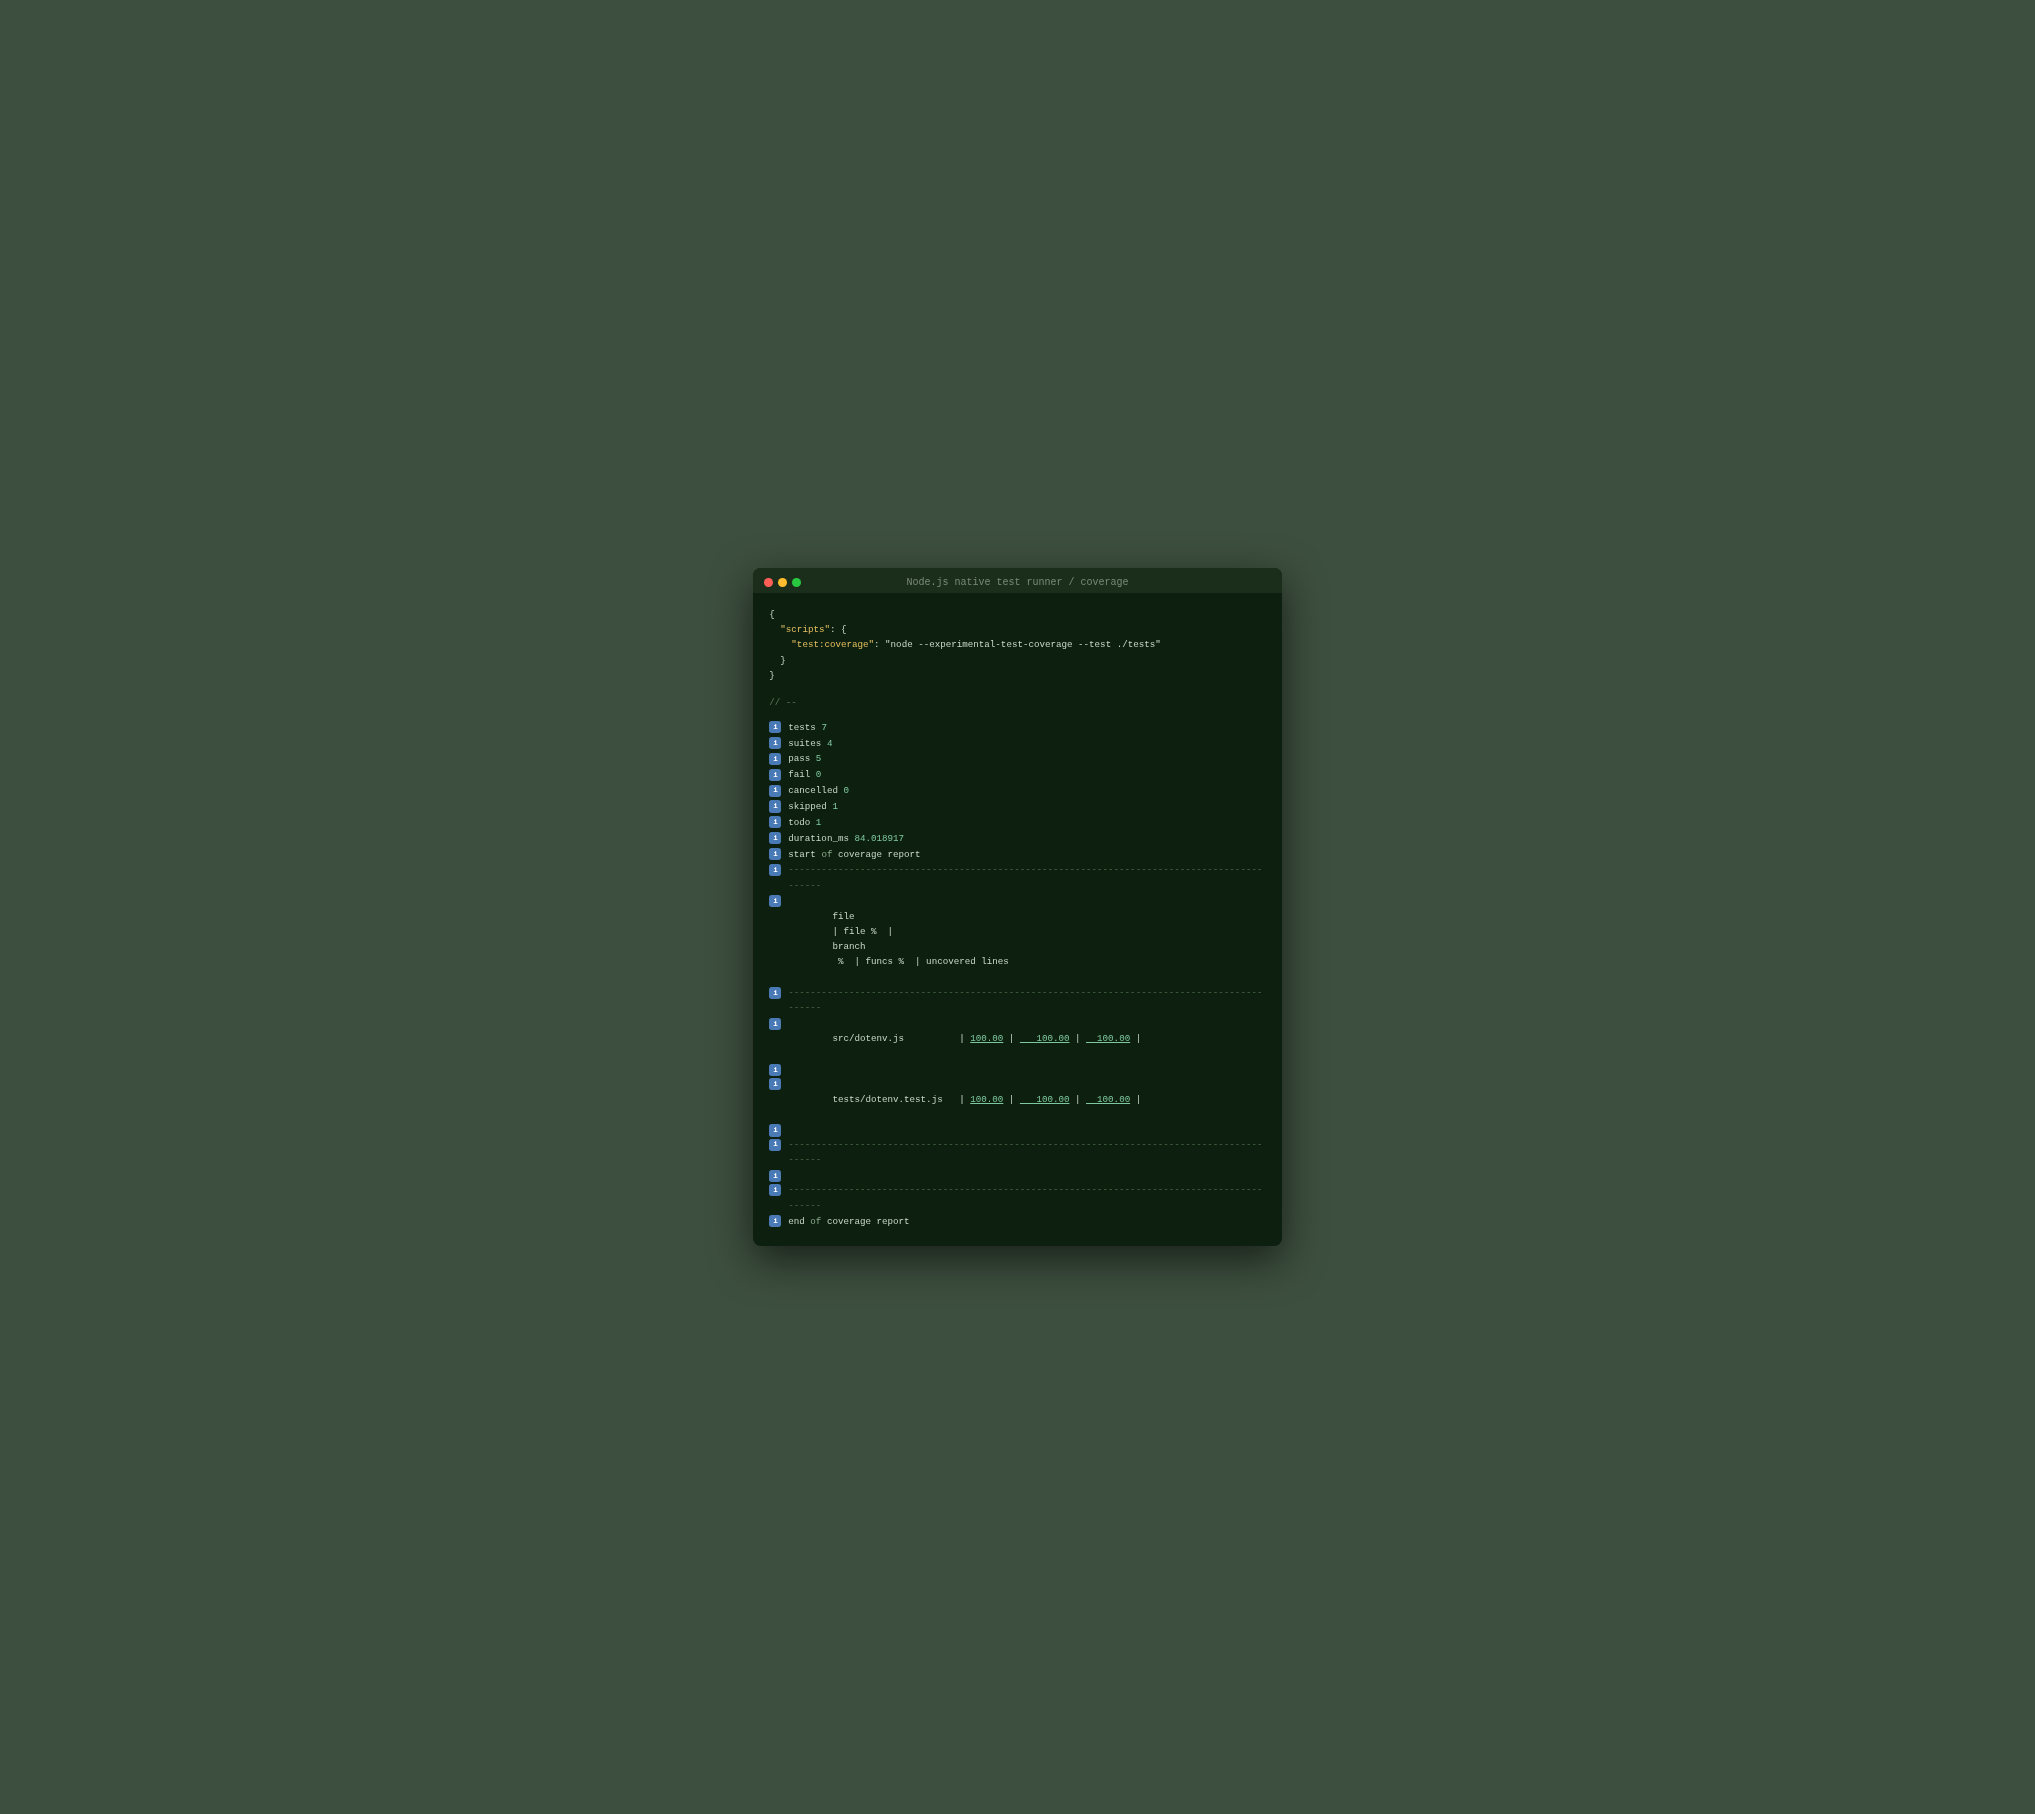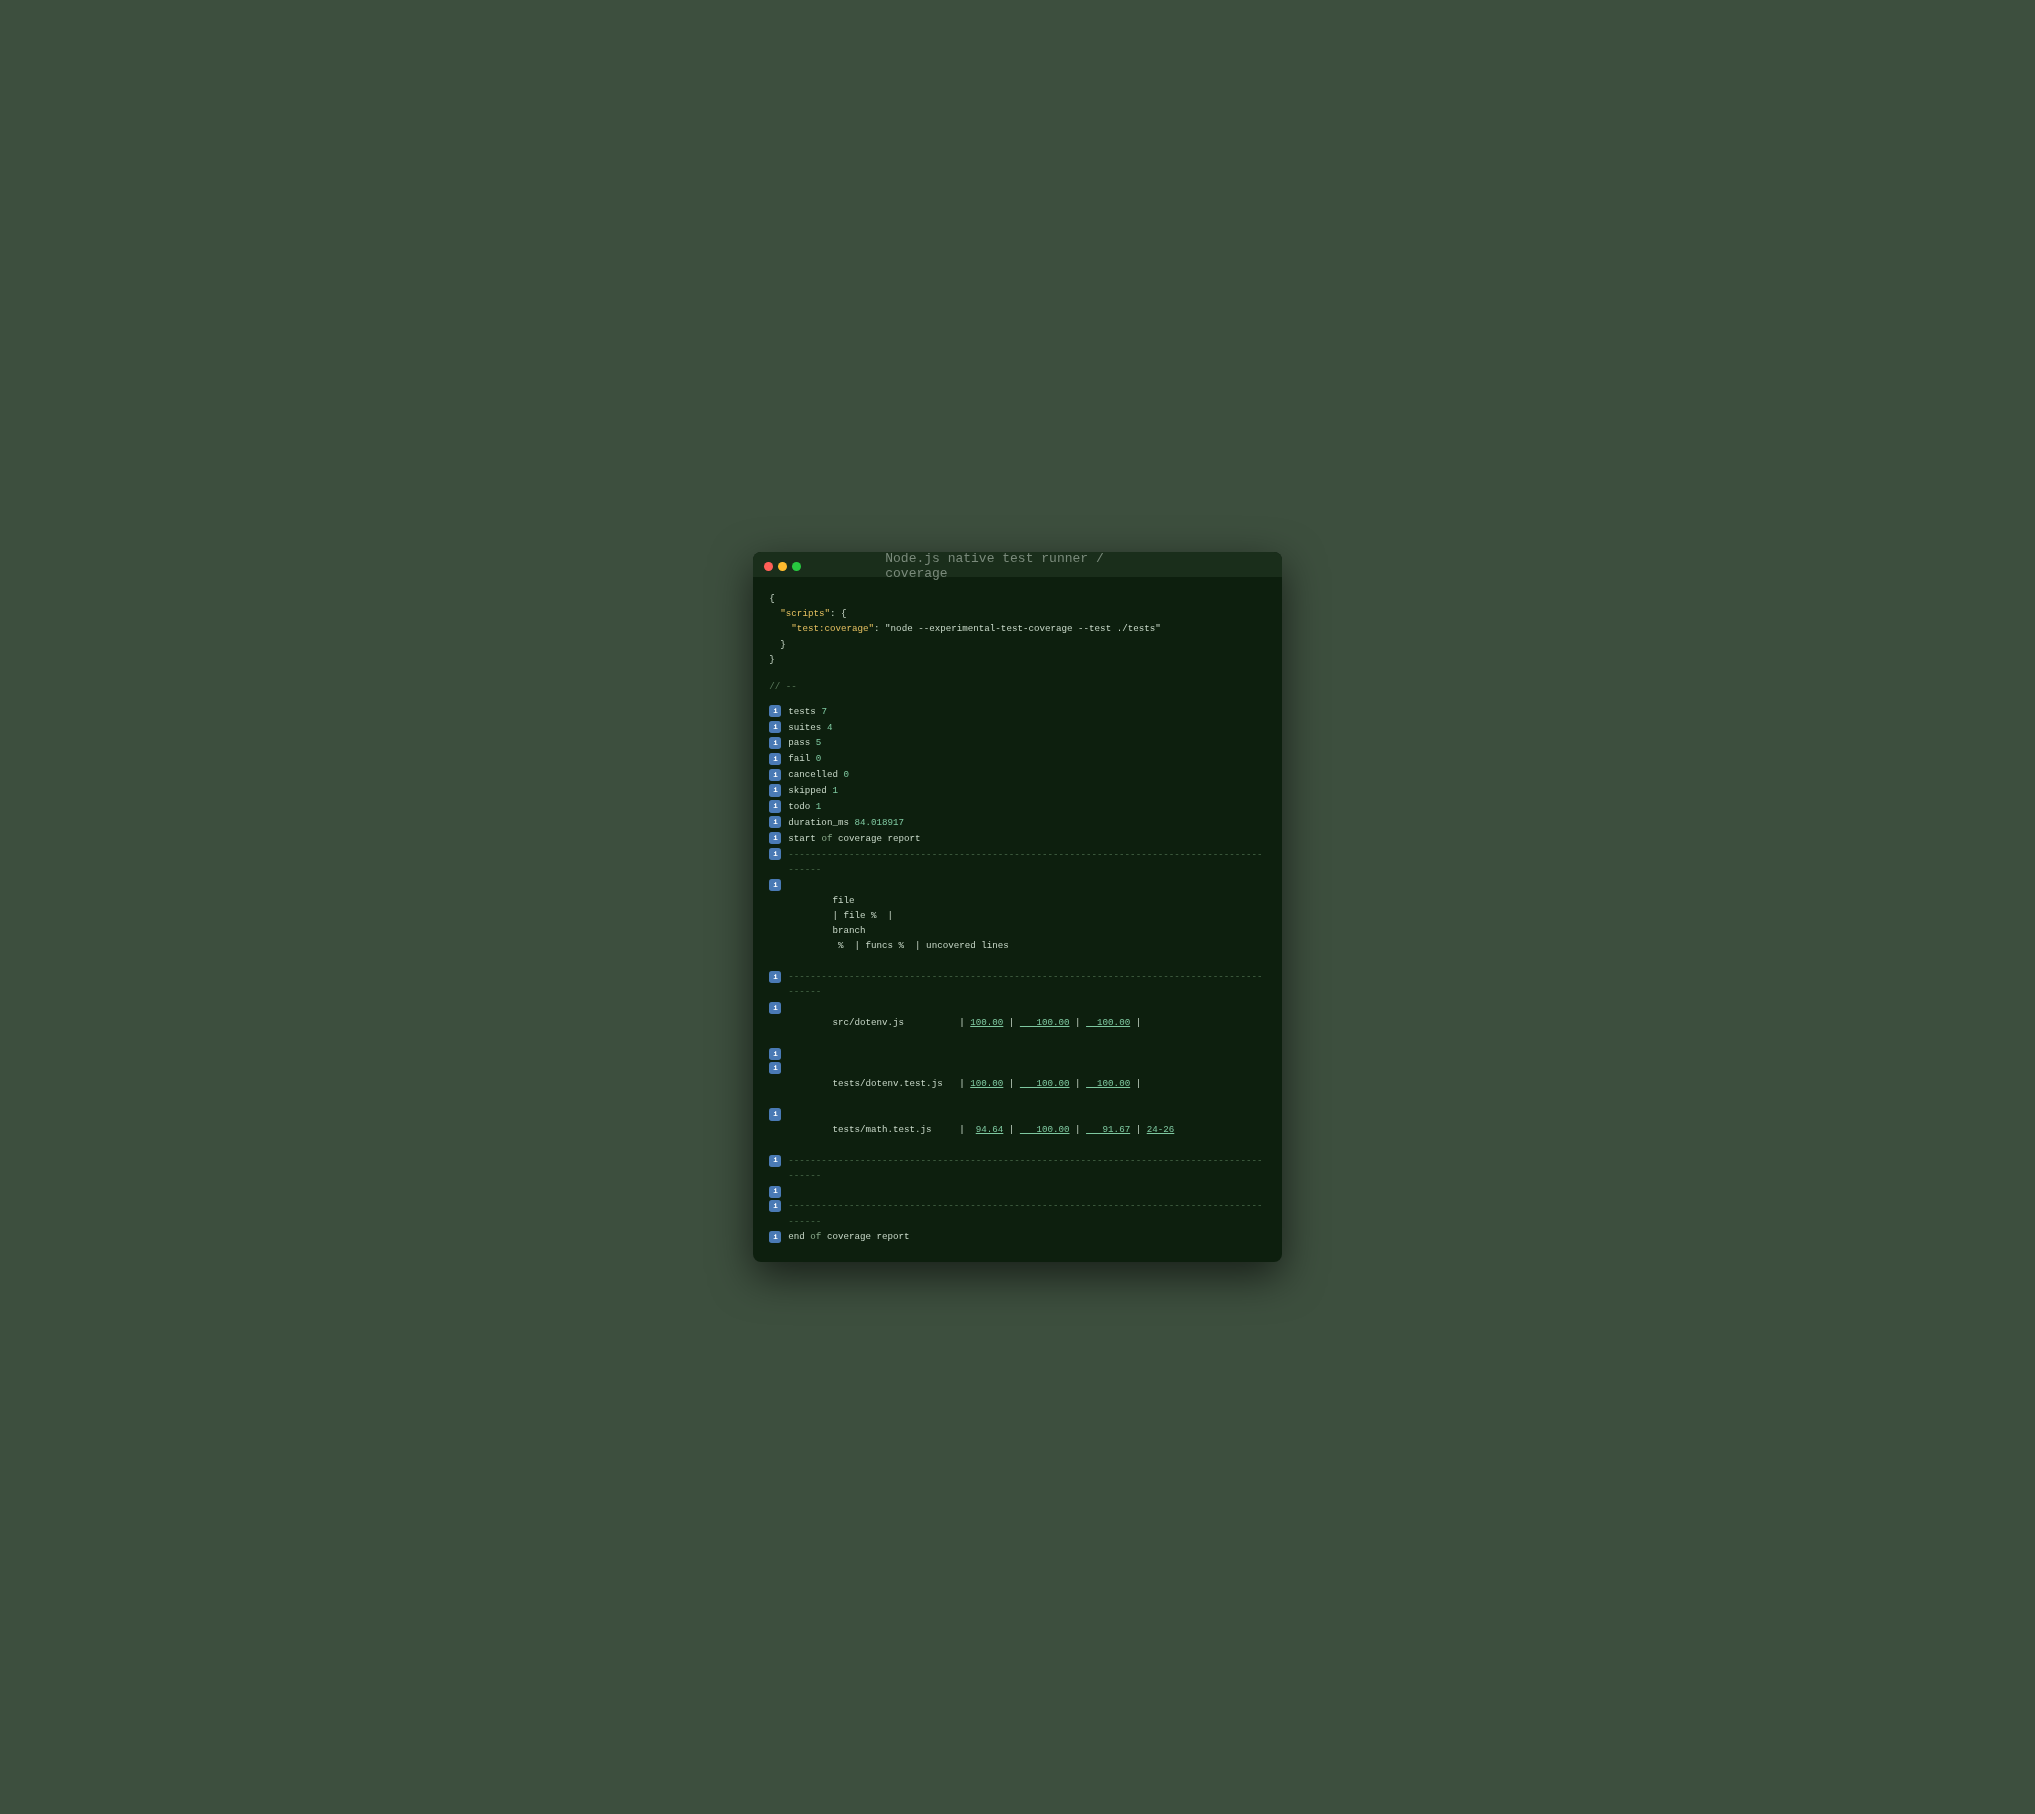--- a/index.html
+++ b/index.html
@@ -46,21 +46,21 @@
 
     .tl-close { background-color: #ff5f57; }
     .tl-minimize { background-color: #febc2e; }
     .tl-maximize { background-color: #28c840; }
 
     .window-title {
       position: absolute;
       left: 50%;
       transform: translateX(-50%);
       color: #7a8a7b;
-      font-size: 13px;
+      font-size: 10px;
       font-family: 'Menlo', 'Monaco', 'Courier New', monospace;
     }
 
     .content {
       padding: 13.6px 16.3px 16.3px 16.3px;
       font-size: 9.2px;
       line-height: 1.65;
     }
 
     .code-block {
@@ -212,23 +212,20 @@
       <span class="info-badge">i</span>
     </div>
     <div class="log-line">
       <span class="info-badge">i</span>
       <span class="log-text">
         <span class="log-label">tests/dotenv.test.js   | </span><span class="log-green">100.00</span><span class="log-label"> | </span><span class="log-green">   100.00</span><span class="log-label"> | </span><span class="log-green">  100.00</span><span class="log-label"> |</span>
       </span>
     </div>
     <div class="log-line">
       <span class="info-badge">i</span>
-      <span class="log-text">
-        <span class="log-label">tests/math.test.js     |  </span><span class="log-green">94.64</span><span class="log-label"> | </span><span class="log-green">   100.00</span><span class="log-label"> | </span><span class="log-green">   91.67</span><span class="log-label"> | </span><span class="log-green">24-26</span>
-      </span>
     </div>
 
     <div class="log-line">
       <span class="info-badge">i</span>
       <span class="log-dashed">--------------------------------------------------------------------------------------------</span>
     </div>
 
     <div class="log-line">
       <span class="info-badge">i</span>
     </div>

